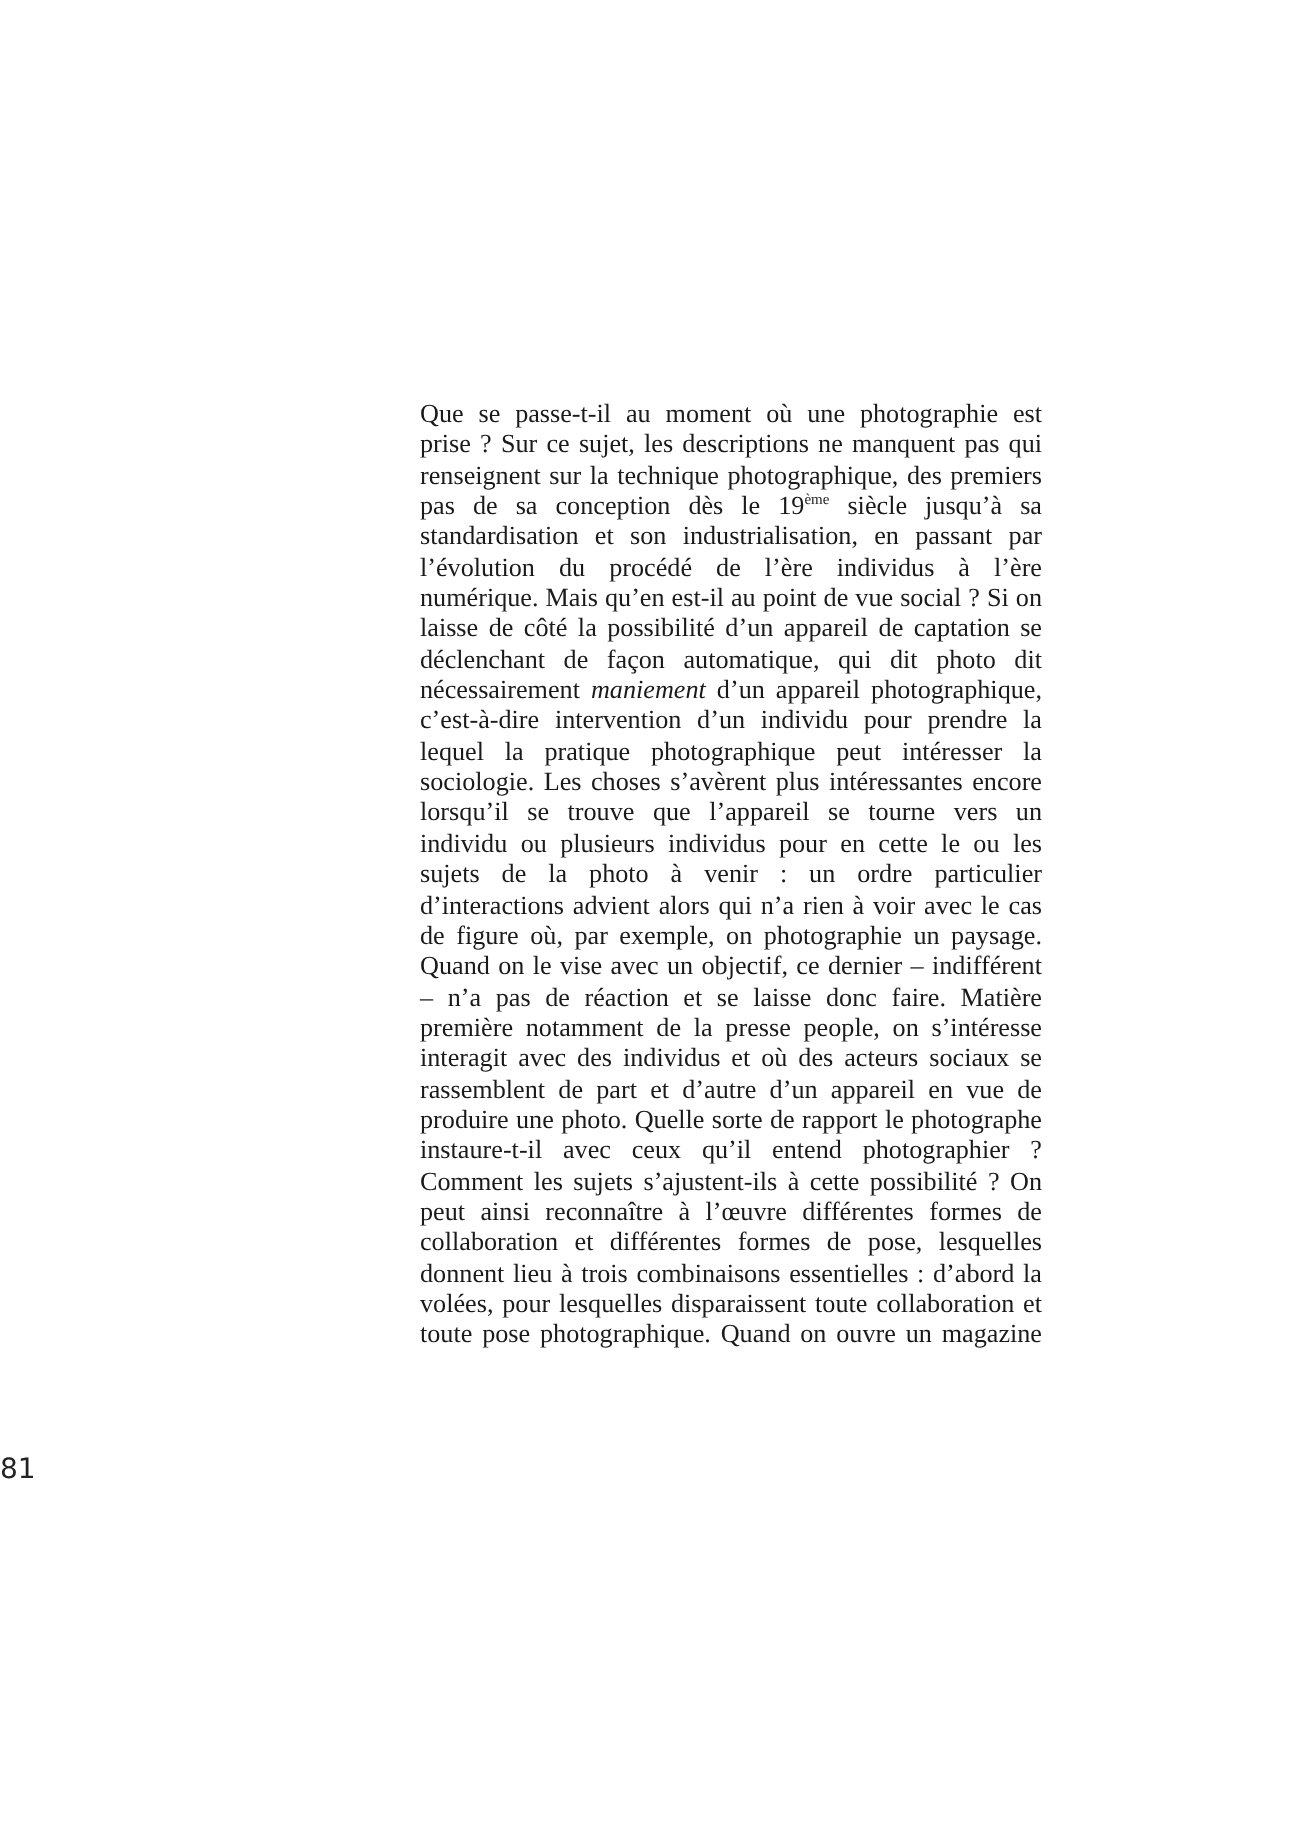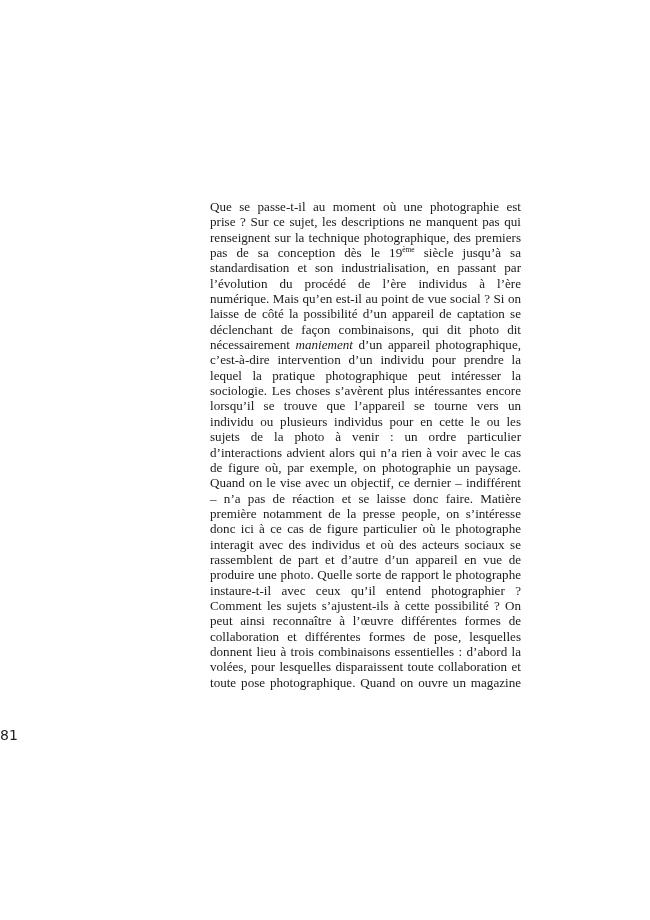--- a/index.html
+++ b/index.html
@@ -66,34 +66,33 @@
 <div class="page">
   <div class="text-block" id="text-block">
       <span class="line">Que se passe-t-il au moment où une photographie est</span>
       <span class="line">prise ? Sur ce sujet, les descriptions ne manquent pas qui</span>
       <span class="line">renseignent sur la technique photographique, des premiers</span>
       <span class="line"><span>pas de sa conception dès le 19</span><sup>ème</sup><span> siècle jusqu’à sa</span></span>
       <span class="line">standardisation et son industrialisation, en passant par</span>
       <span class="line">l’évolution du procédé de l’ère individus à l’ère</span>
       <span class="line">numérique. Mais qu’en est-il au point de vue social ? Si on</span>
       <span class="line">laisse de côté la possibilité d’un appareil de captation se</span>
-      <span class="line">déclenchant de façon combinaisons, qui dit photo dit</span>
+      <span class="line">déclenchant de façon automatique, qui dit photo dit</span>
       <span class="line"><span>nécessairement </span><em>maniement</em><span> d’un appareil photographique,</span></span>
       <span class="line">c’est-à-dire intervention d’un individu pour prendre la</span>
       <span class="line">lequel la pratique photographique peut intéresser la</span>
       <span class="line">sociologie. Les choses s’avèrent plus intéressantes encore</span>
       <span class="line">lorsqu’il se trouve que l’appareil se tourne vers un</span>
       <span class="line">individu ou plusieurs individus pour en cette le ou les</span>
       <span class="line">sujets de la photo à venir : un ordre particulier</span>
       <span class="line">d’interactions advient alors qui n’a rien à voir avec le cas</span>
       <span class="line">de figure où, par exemple, on photographie un paysage.</span>
       <span class="line">Quand on le vise avec un objectif, ce dernier – indifférent</span>
       <span class="line">– n’a pas de réaction et se laisse donc faire. Matière</span>
       <span class="line">première notamment de la presse people, on s’intéresse</span>
-      <span class="line">donc ici à ce cas de figure particulier où le photographe</span>
       <span class="line">interagit avec des individus et où des acteurs sociaux se</span>
       <span class="line">rassemblent de part et d’autre d’un appareil en vue de</span>
       <span class="line">produire une photo. Quelle sorte de rapport le photographe</span>
       <span class="line">instaure-t-il avec ceux qu’il entend photographier ?</span>
       <span class="line">Comment les sujets s’ajustent-ils à cette possibilité ? On</span>
       <span class="line">peut ainsi reconnaître à l’œuvre différentes formes de</span>
       <span class="line">collaboration et différentes formes de pose, lesquelles</span>
       <span class="line">donnent lieu à trois combinaisons essentielles : d’abord la</span>
       <span class="line">volées, pour lesquelles disparaissent toute collaboration et</span>
       <span class="line last">toute pose photographique. Quand on ouvre un magazine</span>

